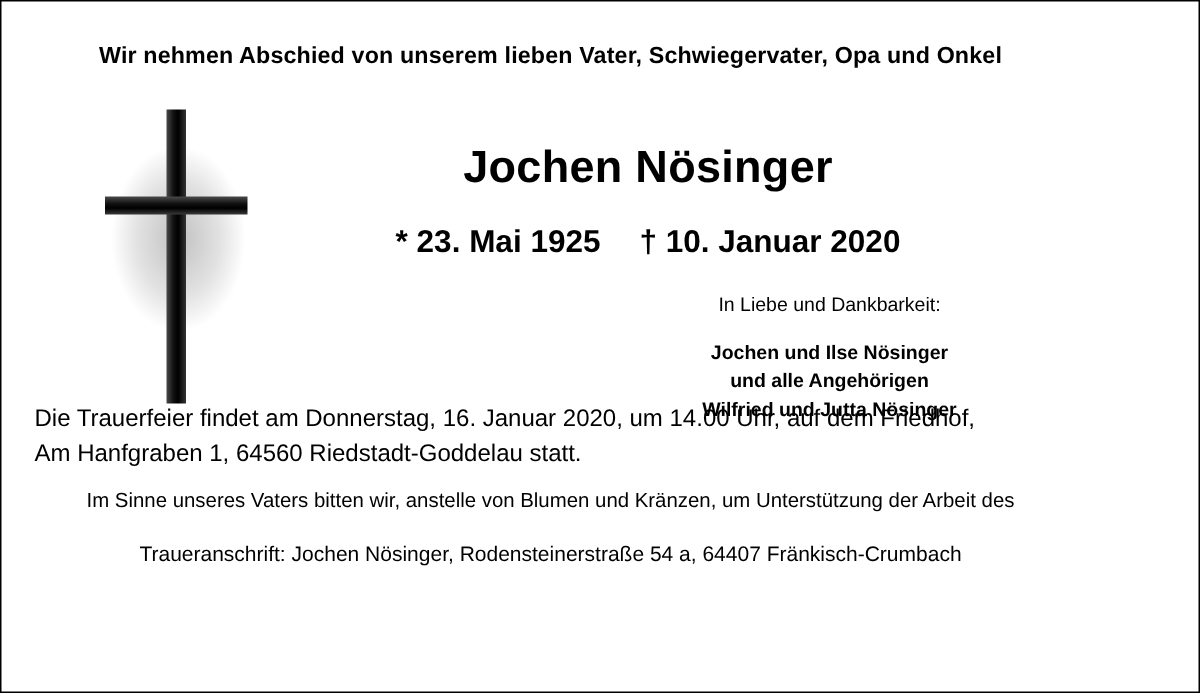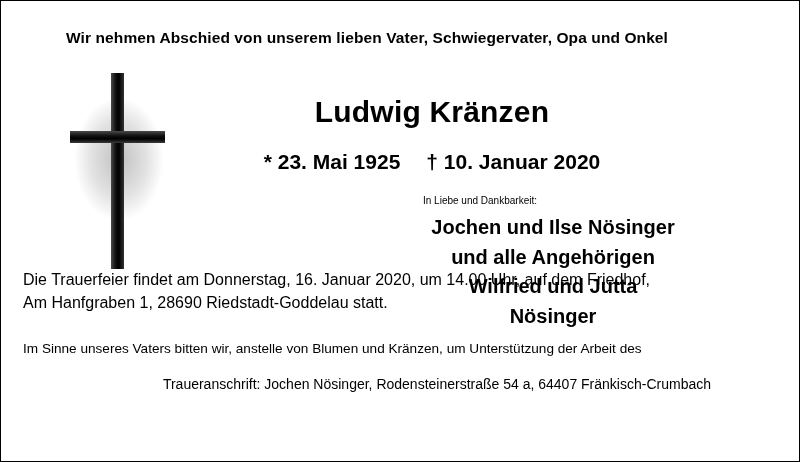--- a/index.html
+++ b/index.html
@@ -96,82 +96,83 @@
   }
   .dates .sep {
     display: inline-block;
     width: 26px;
   }
   .thanks {
     position: absolute;
     left: 400px;
     right: 28px;
     top: 142px;
-    font-size: 10px;
+    text-align: center;
+    font-size: 13px;
   }
   .family {
     position: absolute;
     left: 400px;
     right: 28px;
-    top: 160px;
+    top: 172px;
     text-align: center;
-    font-size: 20px;
+    font-size: 13px;
     font-weight: bold;
     line-height: 1.48;
   }
   .ceremony {
     font-size: 16px;
     line-height: 1.45;
     margin-top: 0;
   }
   .appeal {
-    text-align: left;
+    text-align: center;
     font-size: 13.6px;
     line-height: 1.5;
-    margin-top: 25px;
+    margin-top: 10px;
   }
   .address {
-    text-align: right;
+    text-align: center;
     font-size: 14px;
     margin-top: 16px;
   }
 </style>
 </head>
 <body>
 
 <div class="obituary">
   <div class="inner">
 
     <div class="headline">Wir nehmen Abschied von unserem lieben Vater, Schwiegervater, Opa und Onkel</div>
 
     <div class="top-block">
       <div class="cross-wrap">
         <div class="cross-glow"></div>
         <div class="cross-v"></div>
         <div class="cross-h"></div>
       </div>
 
-      <div class="name">Ludwig Kränzen</div>
+      <div class="name">Jochen Nösinger</div>
 
       <div class="dates">
         <span>* 23. Mai 1925</span><span class="sep"></span><span>† 10. Januar 2020</span>
       </div>
 
       <div class="thanks">In Liebe und Dankbarkeit:</div>
 
       <div class="family">
         <div>Jochen und Ilse Nösinger</div>
         <div>und alle Angehörigen</div>
         <div>Wilfried und Jutta Nösinger</div>
       </div>
     </div>
 
     <div class="ceremony">
       <div>Die Trauerfeier findet am Donnerstag, 16. Januar 2020, um 14.00 Uhr, auf dem Friedhof,</div>
-      <div>Am Hanfgraben 1, 28690 Riedstadt-Goddelau statt.</div>
+      <div>Am Hanfgraben 1, 64560 Riedstadt-Goddelau statt.</div>
     </div>
 
     <div class="appeal">
       <div>Im Sinne unseres Vaters bitten wir, anstelle von Blumen und Kränzen, um Unterstützung der Arbeit des</div>
     </div>
 
     <div class="address">Traueranschrift: Jochen Nösinger, Rodensteinerstraße 54 a, 64407 Fränkisch-Crumbach</div>
 
   </div>
 </div>

